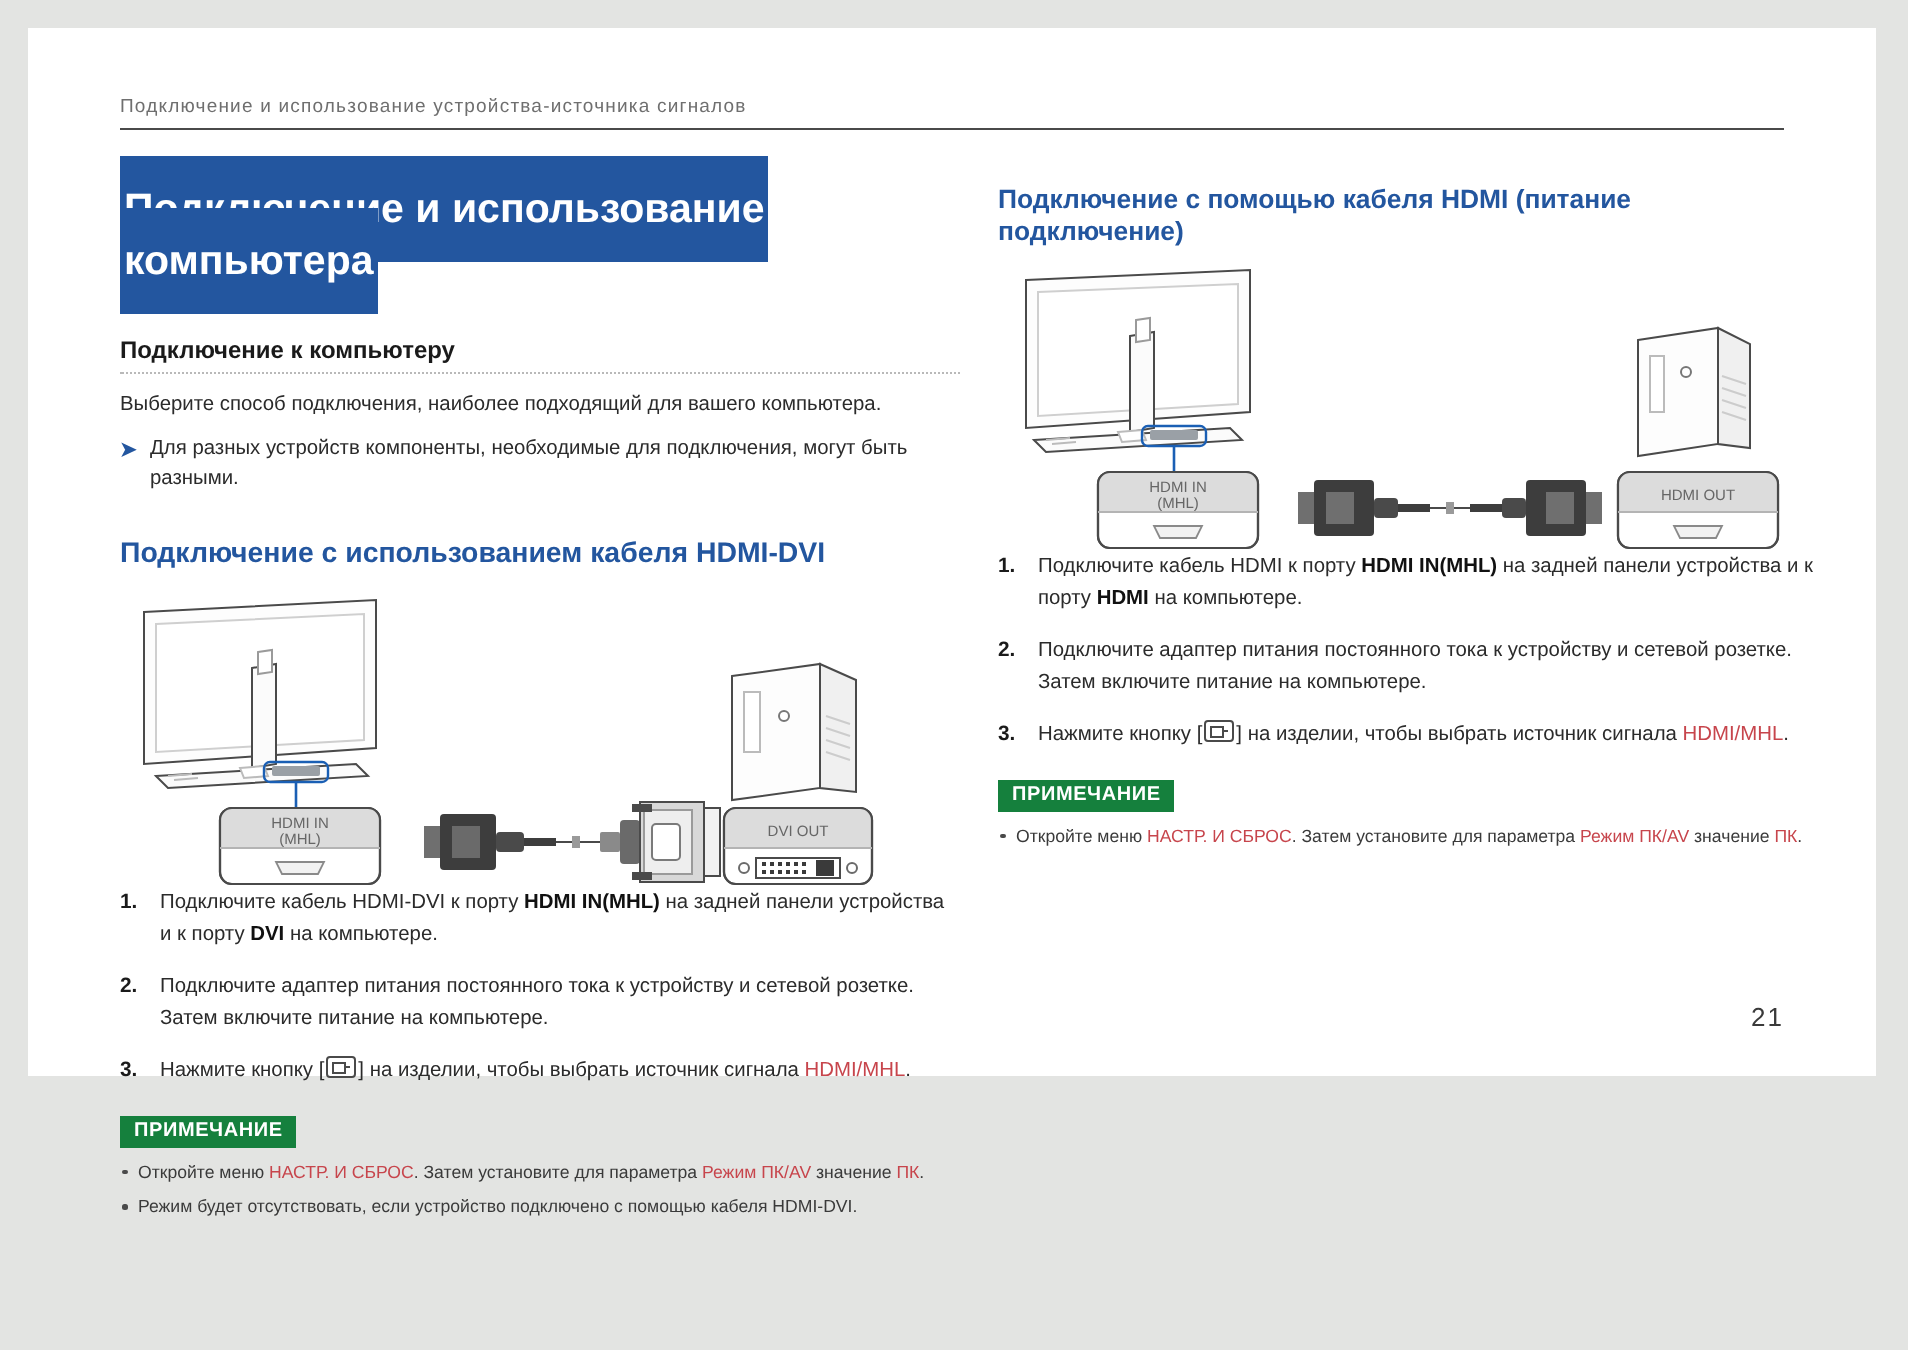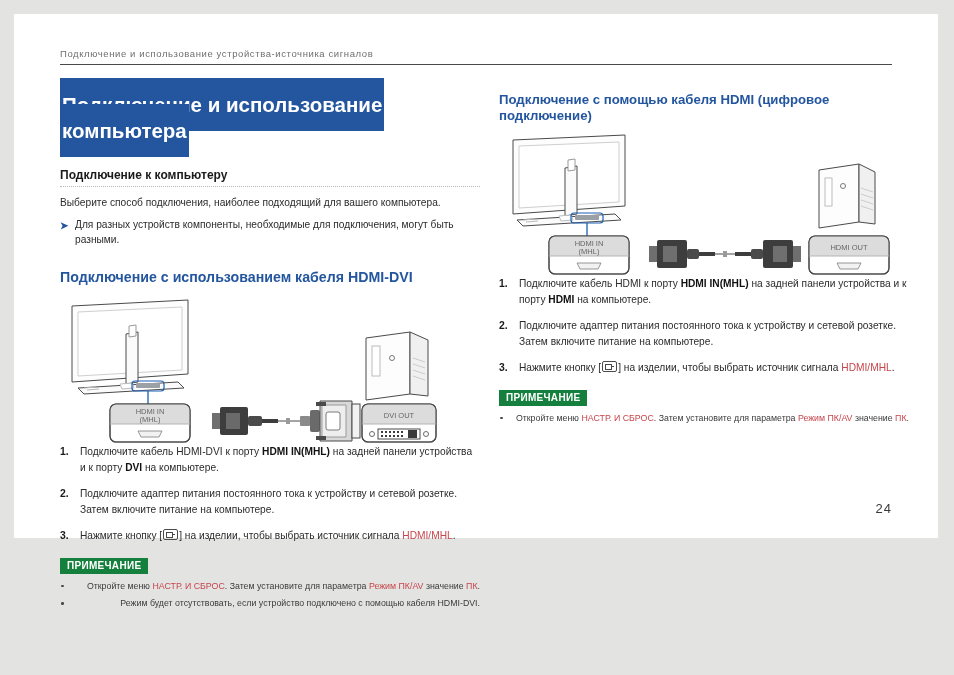--- a/index.html
+++ b/index.html
@@ -102,21 +102,21 @@
 
   
   .note-tag{
     display:inline-block;background:#15803d;color:#ffffff;
     font-size:10px;font-weight:bold;letter-spacing:.3px;
     padding:2px 7px 3px 7px;margin-top:2px;
   }
   ul.note{list-style:none;margin:6px 0 0 0;padding:0;}
   ul.note li{
     position:relative;padding-left:9px;margin-bottom:5px;
-    font-size:8.8px;color:#3a3a3a;line-height:12.5px;text-align:right;
+    font-size:8.8px;color:#3a3a3a;line-height:12.5px;
   }
   ul.note li:before{
     content:"";position:absolute;left:1px;top:5px;
     width:2.5px;height:2.5px;background:#4a4a4a;border-radius:50%;
   }
 
   
   .diagram{position:relative;}
   .diagram svg{display:block;}
 
@@ -263,21 +263,21 @@
 
     <div class="note-tag">ПРИМЕЧАНИЕ</div>
     <ul class="note">
       <li><span>Откройте меню </span><span class="red">НАСТР. И СБРОС</span><span>. Затем установите для параметра </span><span class="red">Режим ПК/AV</span><span> значение </span><span class="red">ПК</span><span>.</span></li>
       <li><span>Режим будет отсутствовать, если устройство подключено с помощью кабеля HDMI-DVI.</span></li>
     </ul>
   </div>
 
   <div class="col col-right">
 
-    <div class="h3-right">Подключение с помощью кабеля HDMI (цифровое подключение)</div>
+    <div class="h3-right">Подключение с помощью кабеля HDMI (питание подключение)</div>
 
     
     <div class="diagram">
       <svg width="400" height="142" viewBox="0 0 400 142">
 
         <g stroke="#4a4a4a" fill="#ffffff" stroke-width="1">
           <polygon points="14,6 126,1 126,72 14,80" fill="#fdfdfd"></polygon>
           <polygon points="20,12 120,8 120,68 20,74" fill="#ffffff" stroke="#cfcfcf"></polygon>
           <path d="M66,34 L78,32 L78,80 L66,82 Z" fill="#fbfbfb"></path>
           <path d="M69,26 L76,25 L76,36 L69,37 Z" fill="#ffffff" stroke="#9a9a9a"></path>
@@ -354,14 +354,14 @@
         <span><span>Нажмите кнопку [</span><span class="srcbtn"></span><span>] на изделии, чтобы выбрать источник сигнала </span><span class="red">HDMI/MHL</span><span>.</span></span>
       </li>
     </ol>
 
     <div class="note-tag">ПРИМЕЧАНИЕ</div>
     <ul class="note">
       <li><span>Откройте меню </span><span class="red">НАСТР. И СБРОС</span><span>. Затем установите для параметра </span><span class="red">Режим ПК/AV</span><span> значение </span><span class="red">ПК</span><span>.</span></li>
     </ul>
   </div>
 
-  <div class="pageno">24</div>
+  <div class="pageno">21</div>
 </div>
 
 </body></html>

